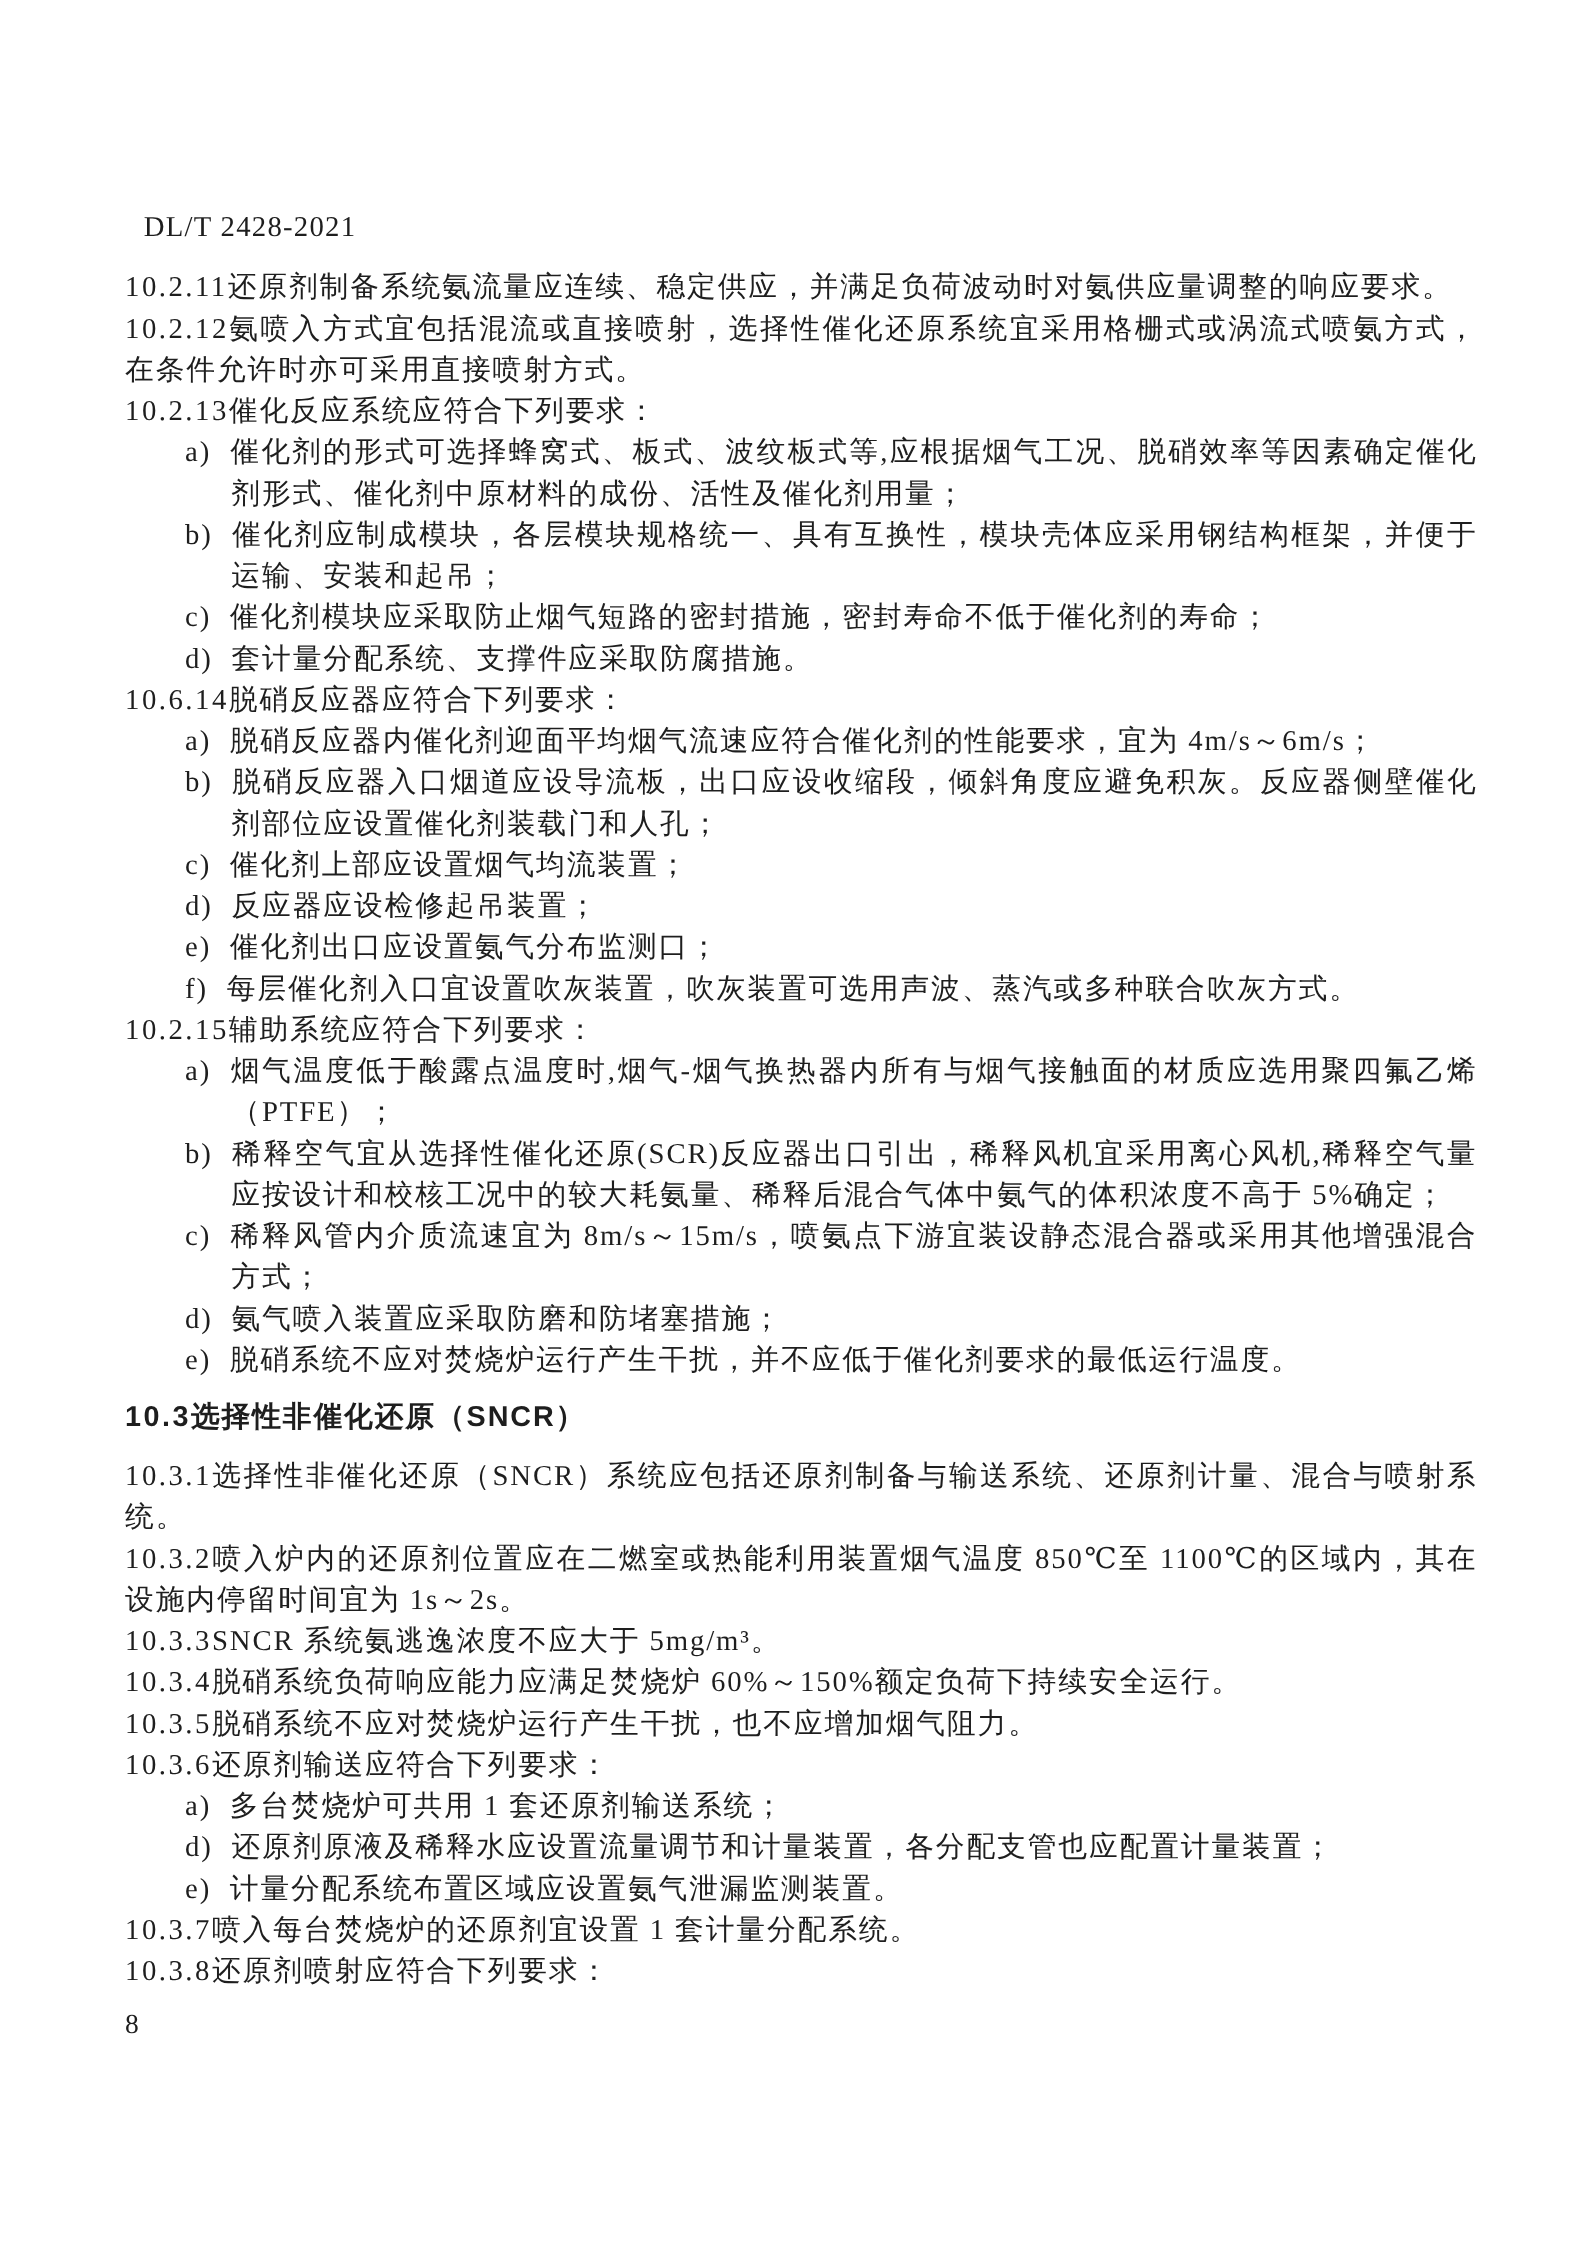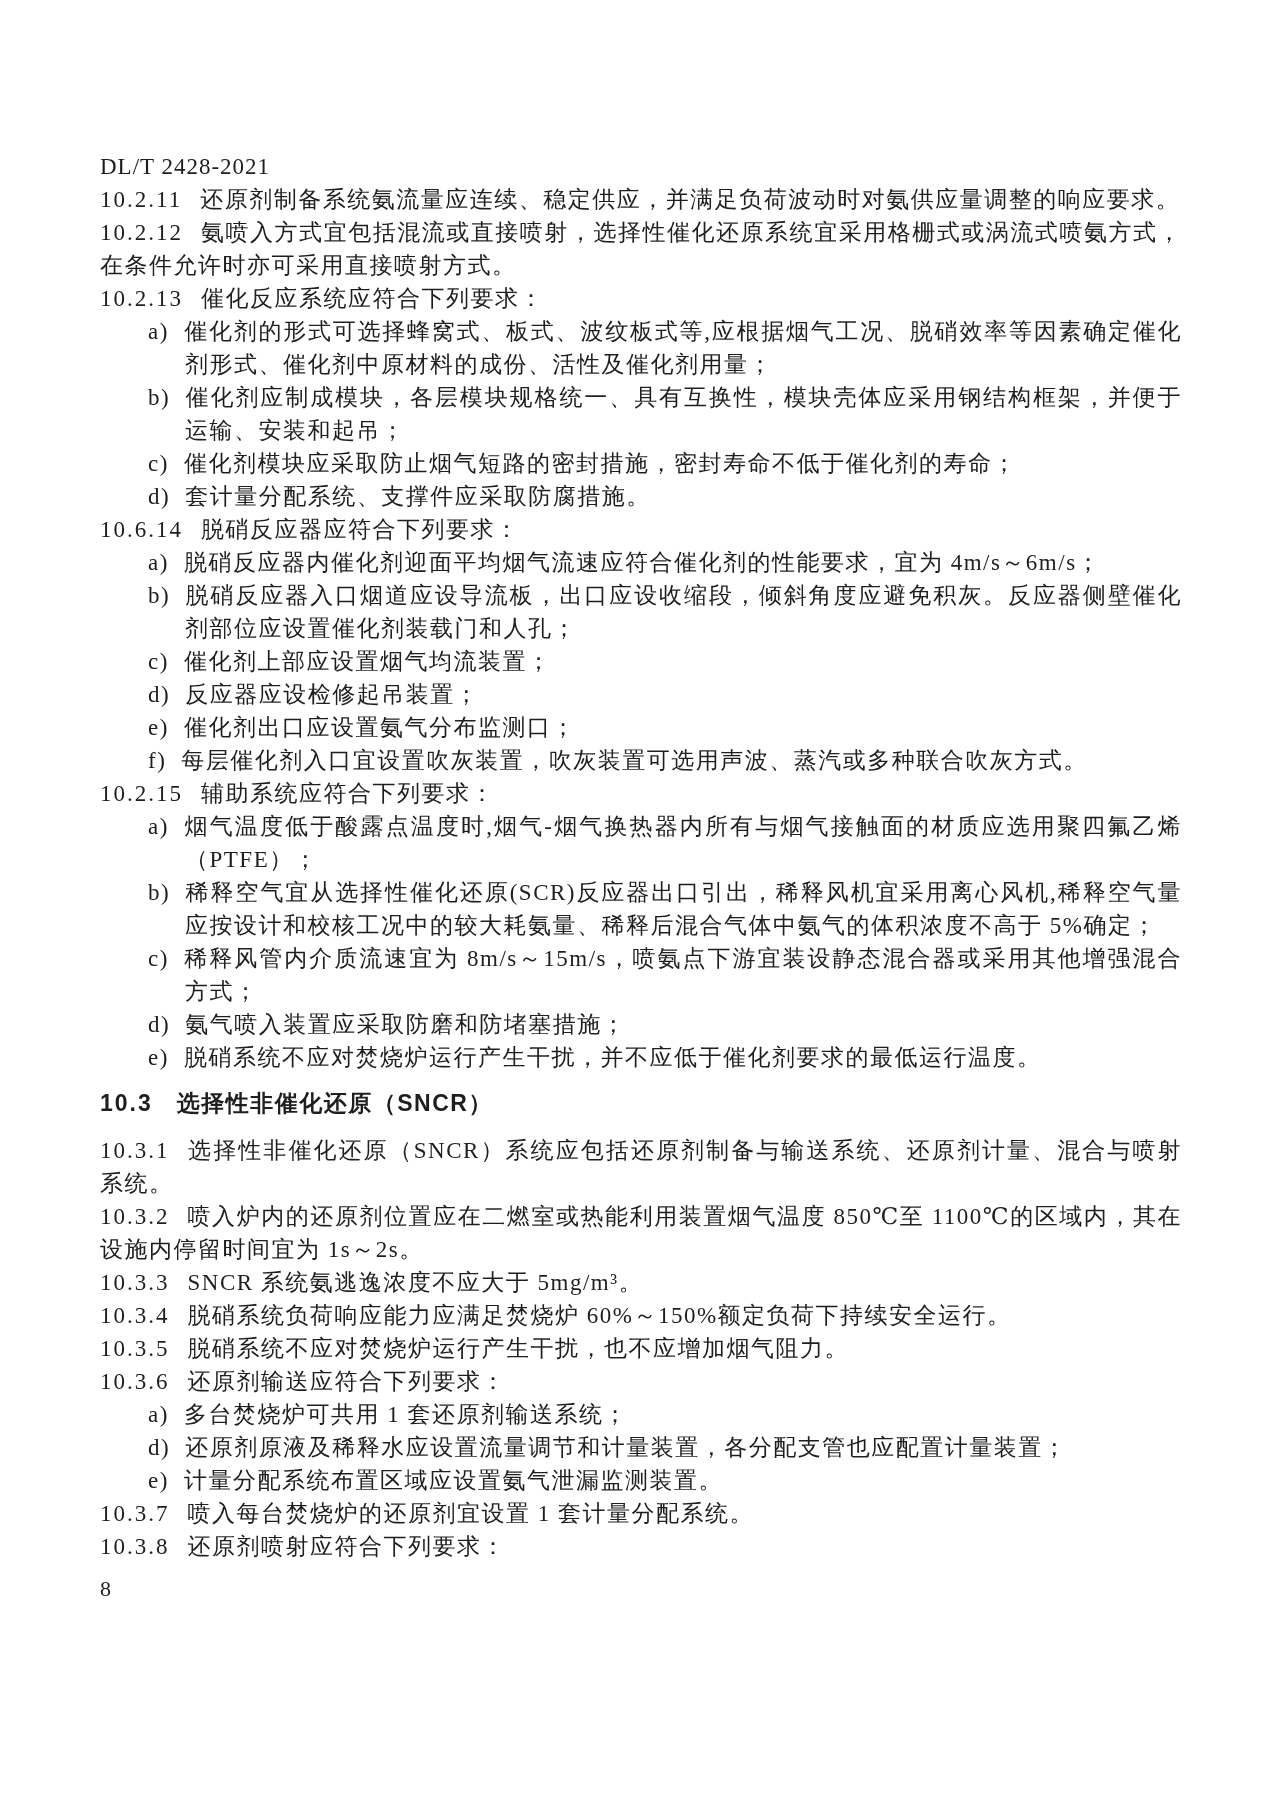--- a/index.html
+++ b/index.html
@@ -15,32 +15,31 @@
   .content {
     position: absolute;
     left: 100px;
     top: 150px;
     width: 1082px;
   }
   .doc-header {
     font-size: 23px;
     line-height: 33px;
     letter-spacing: 1px;
-    margin: 0;
+    margin: 15px;
   }
   p.clause {
     font-size: 23px;
     line-height: 33px;
     letter-spacing: 1.5px;
     margin: 0;
     text-align: justify;
   }
   p.clause .num {
     letter-spacing: 2px;
-    margin-right: 18px;
     white-space: nowrap;
   }
   p.subitem {
     font-size: 23px;
     line-height: 33px;
     letter-spacing: 1.5px;
     margin: 0;
     padding-left: 85px;
     text-indent: -37px;
     text-align: justify;
@@ -52,21 +51,20 @@
   h3.section-heading {
     font-size: 23px;
     line-height: 33px;
     font-weight: bold;
     font-family: "Liberation Sans", "DejaVu Sans", sans-serif;
     letter-spacing: 1.5px;
     margin: 13px 0 14px 0;
   }
   h3.section-heading .num {
     letter-spacing: 2px;
-    margin-right: 24px;
     white-space: nowrap;
   }
   .page-number {
     font-size: 22px;
     line-height: 33px;
     margin-top: 9px;
   }
 </style>
 </head>
 <body>

